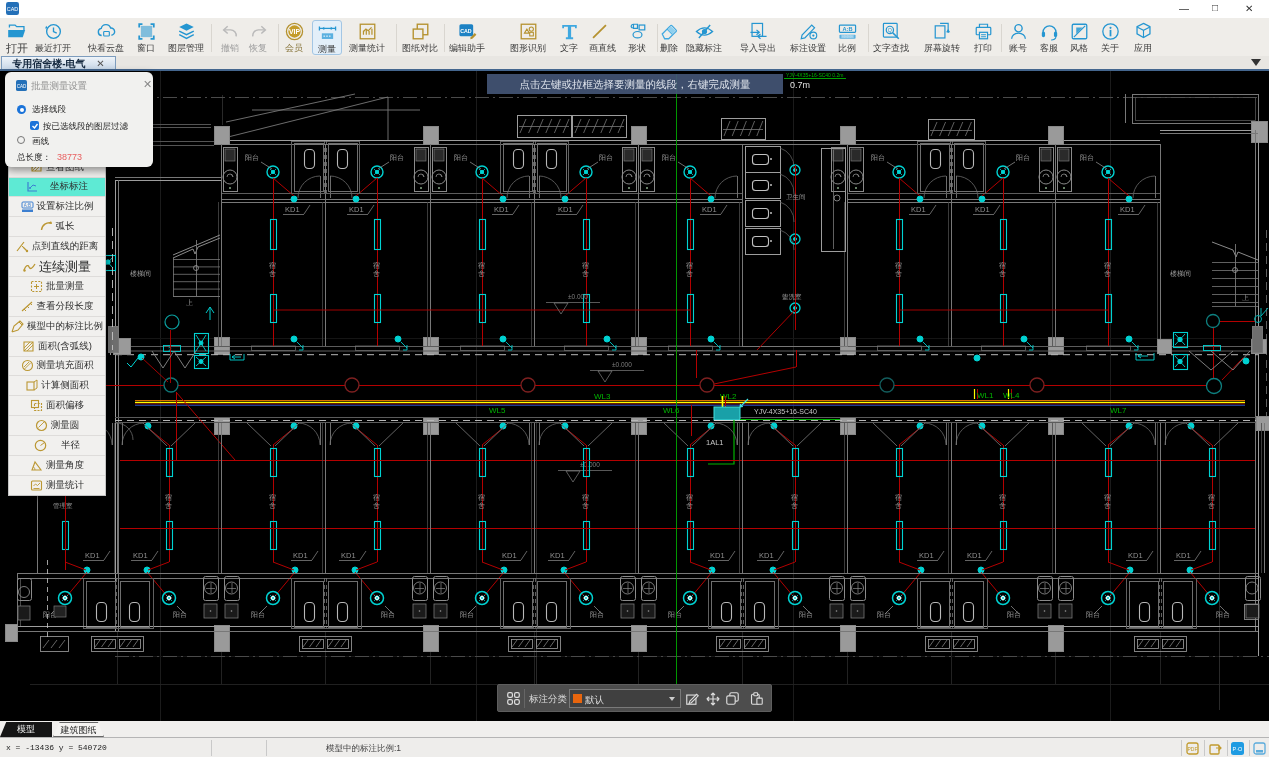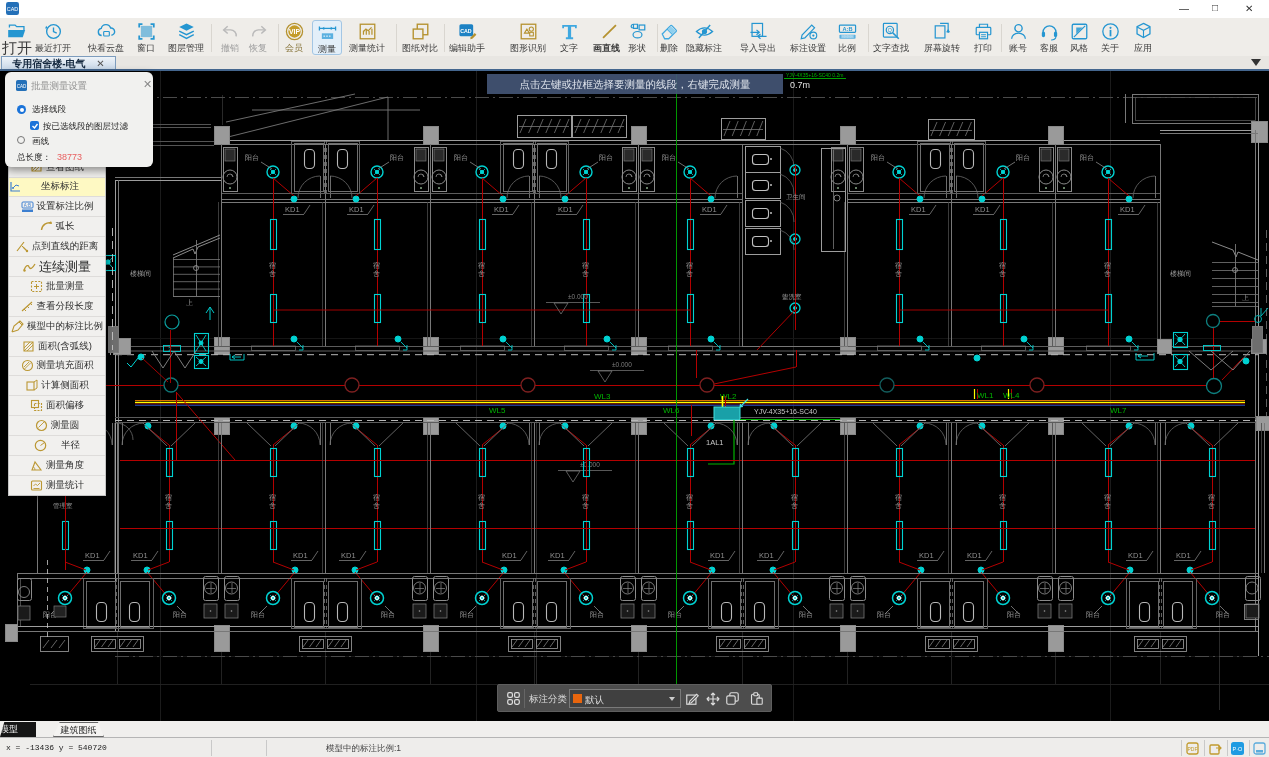--- a/index.html
+++ b/index.html
@@ -24,21 +24,21 @@
     <div style="position:absolute;left:396px;top:6px;width:1px;height:28px;background:#d9d6d0"></div>
     <div style="position:absolute;left:444px;top:6px;width:1px;height:28px;background:#d9d6d0"></div>
     <div style="position:absolute;left:657px;top:6px;width:1px;height:28px;background:#d9d6d0"></div>
     <div style="position:absolute;left:868px;top:6px;width:1px;height:28px;background:#d9d6d0"></div>
     <div style="position:absolute;left:1001px;top:6px;width:1px;height:28px;background:#d9d6d0"></div>
     <div style="position:absolute;left:2px;top:2px;width:30px;height:35px;text-align:center;">
       <div style="height:22px;margin-top:1px"><svg width="21" height="21" viewBox="0 0 26 26" fill="none">
           <path d="M3 8 V5 h7 l2 2 h9 v4" stroke="#2596d1" stroke-width="1.6" fill="none"></path>
           <path d="M1.5 11 h21 l-3 9 h-18 z" fill="#2596d1"></path>
         </svg></div>
-      <div style="font-size:15px;line-height:10px;color:#3c3c3c;white-space:nowrap">打开</div>
+      <div style="font-size:11px;line-height:10px;color:#3c3c3c;white-space:nowrap">打开</div>
     </div>
     <div style="position:absolute;left:33px;top:2px;width:40px;height:35px;text-align:center;">
       <div style="height:22px;margin-top:1px"><svg width="21" height="21" viewBox="0 0 26 26" fill="none">
           <circle cx="13" cy="13" r="8.5" stroke="#2596d1" stroke-width="1.7"></circle>
           <path d="M13 8 v5 l4 2" stroke="#2596d1" stroke-width="1.7"></path>
           <path d="M4 6 l2 3 -3.4 0.4 z" fill="#2596d1"></path>
         </svg></div>
       <div style="font-size:9px;line-height:10px;color:#3c3c3c;white-space:nowrap">最近打开</div>
     </div>
     <div style="position:absolute;left:86px;top:2px;width:40px;height:35px;text-align:center;">
@@ -125,21 +125,21 @@
           <rect x="14.5" y="14" width="4.5" height="4.5" stroke="#b5922f" stroke-width="1.3"></rect>
         </svg></div>
       <div style="font-size:9px;line-height:10px;color:#3c3c3c;white-space:nowrap">图形识别</div>
     </div>
     <div style="position:absolute;left:554px;top:2px;width:30px;height:35px;text-align:center;">
       <div style="height:22px;margin-top:1px"><svg width="21" height="21" viewBox="0 0 26 26" fill="none">
           <path d="M4 5 h18 v4 h-2.2 v-1.8 h-4.8 v13 h2.5 v2.3 h-9 v-2.3 h2.5 v-13 H6.2 V9 H4 z" fill="#3fa8e0"></path>
         </svg></div>
       <div style="font-size:9px;line-height:10px;color:#3c3c3c;white-space:nowrap">文字</div>
     </div>
-    <div style="position:absolute;left:589px;top:2px;width:31px;height:35px;text-align:right;font-weight:bold;">
+    <div style="position:absolute;left:589px;top:2px;width:31px;height:35px;text-align:left;">
       <div style="height:22px;margin-top:1px"><svg width="21" height="21" viewBox="0 0 26 26" fill="none">
           <path d="M5 21 L21 5" stroke="#b5922f" stroke-width="2.2"></path>
         </svg></div>
       <div style="font-size:9px;line-height:10px;color:#3c3c3c;white-space:nowrap">画直线</div>
     </div>
     <div style="position:absolute;left:622px;top:2px;width:30px;height:35px;text-align:center;">
       <div style="height:22px;margin-top:1px"><svg width="21" height="21" viewBox="0 0 26 26" fill="none">
           <path d="M8 4 c-3 0 -4 4 -1 4.5 M8 4 h5 v5 h-5 z" stroke="#2596d1" stroke-width="1.5" fill="none"></path>
           <rect x="15" y="5" width="7" height="6" stroke="#2596d1" stroke-width="1.5"></rect>
           <ellipse cx="13" cy="17" rx="5.5" ry="4" stroke="#2596d1" stroke-width="1.5"></ellipse>
@@ -1284,21 +1284,21 @@
 <div style="position:absolute;left:487px;top:74px;width:296px;height:20px;background:rgba(67,85,117,0.92);color:#dfe4ec;font-size:10.5px;text-align:center;line-height:20px">点击左键或拉框选择要测量的线段，右键完成测量</div>
 
 <div style="position:absolute;left:8px;top:158px;width:98px;background:#f1f0ee;border:1px solid #c4c4c4;box-shadow:2px 2px 5px rgba(0,0,0,0.35)">
     <div style="height:17.5px;overflow:hidden;display:flex;align-items:center;justify-content:center;gap:3px">
       <span><svg width="13" height="13" viewBox="0 0 13 13" fill="none">
           <path d="M2 2 h9 v9 h-9 z" stroke="#bb9733" stroke-width="1.1"></path>
           <path d="M2 8 l6 -6 M2 11 l9 -9 M5 11 l6 -6" stroke="#bb9733" stroke-width="0.9"></path>
         </svg></span>
       <span style="font-size:9.5px;color:#2e2e2e">查看图纸</span>
     </div>
-    <div style="height:19.9px;background:#fef9c3;border-top:1px solid #dedcda;display:flex;align-items:center;gap:19px">
+    <div style="height:19.9px;background:#5eead4;border-top:1px solid #dedcda;display:flex;align-items:center;justify-content:center;gap:11px">
       <span style="display:inline-flex">
         <svg width="13" height="13" viewBox="0 0 13 13" fill="none">
           <path d="M2 2 v9 h9" stroke="#3d7fd0" stroke-width="1.2"></path>
           <path d="M4 8 l3 -3 3 1" stroke="#3d7fd0" stroke-width="1"></path>
           <circle cx="4" cy="8" r="1" fill="#3d7fd0"></circle>
         </svg>
       </span>
       <span style="font-size:9.5px;color:#2e2e2e;white-space:nowrap">坐标标注</span>
     </div>
     <div style="height:19.9px;border-top:1px solid #dedcda;display:flex;align-items:center;justify-content:center;gap:3px">
@@ -1488,21 +1488,21 @@
       <rect x="5" y="1" width="11" height="11" rx="2" stroke="#ddd" stroke-width="1.5"></rect>
       <rect x="1" y="5" width="11" height="11" rx="2" stroke="#ddd" stroke-width="1.5" fill="#4d4d4d"></rect>
     </svg>
   <svg width="13" height="13" style="position:absolute;left:252px;top:7px" viewBox="0 0 17 17" fill="none">
       <rect x="2" y="3" width="10" height="13" rx="1.5" stroke="#ddd" stroke-width="1.5"></rect>
       <rect x="5" y="1" width="5" height="4" rx="1" stroke="#ddd" stroke-width="1.4" fill="#4d4d4d"></rect>
       <rect x="9" y="8" width="7" height="8" rx="1" stroke="#ddd" stroke-width="1.4" fill="#4d4d4d"></rect>
     </svg>
 </div>
 <div class="bottomtabs">
-  <div style="position:absolute;left:0px;top:1px;width:36px;height:15px;background:#151515;clip-path:polygon(12% 0,100% 0,100% 100%,0 100%);font-size:9px;color:#eee;line-height:15px">模型</div>
+  <div style="position:absolute;left:0px;top:1px;width:52px;height:15px;background:#151515;clip-path:polygon(12% 0,100% 0,100% 100%,0 100%);font-size:9px;color:#eee;text-align:center;line-height:15px">模型</div>
   <div style="position:absolute;left:53px;top:1px;width:51px;height:15px;background:#f4f3f1;border:1px solid #666;clip-path:polygon(13% 0,88% 0,100% 100%,0 100%);font-size:9px;color:#222;text-align:center;line-height:14px">建筑图纸</div>
 </div>
 <div class="statusbar">
   <span style="position:absolute;left:6px;top:5px;font-family:'Liberation Mono',monospace;font-size:8px;color:#222">x = -13436 y = 540720</span>
   <div style="position:absolute;left:211px;top:2px;width:1px;height:16px;background:#c9c9c9"></div>
   <div style="position:absolute;left:266px;top:2px;width:1px;height:16px;background:#c9c9c9"></div>
   <span style="position:absolute;left:326px;top:5px;color:#444">模型中的标注比例:1</span>
   <div style="position:absolute;left:1181px;top:2px;width:1px;height:16px;background:#c9c9c9"></div>
   <div style="position:absolute;left:1204px;top:2px;width:1px;height:16px;background:#c9c9c9"></div>
   <div style="position:absolute;left:1227px;top:2px;width:1px;height:16px;background:#c9c9c9"></div>

